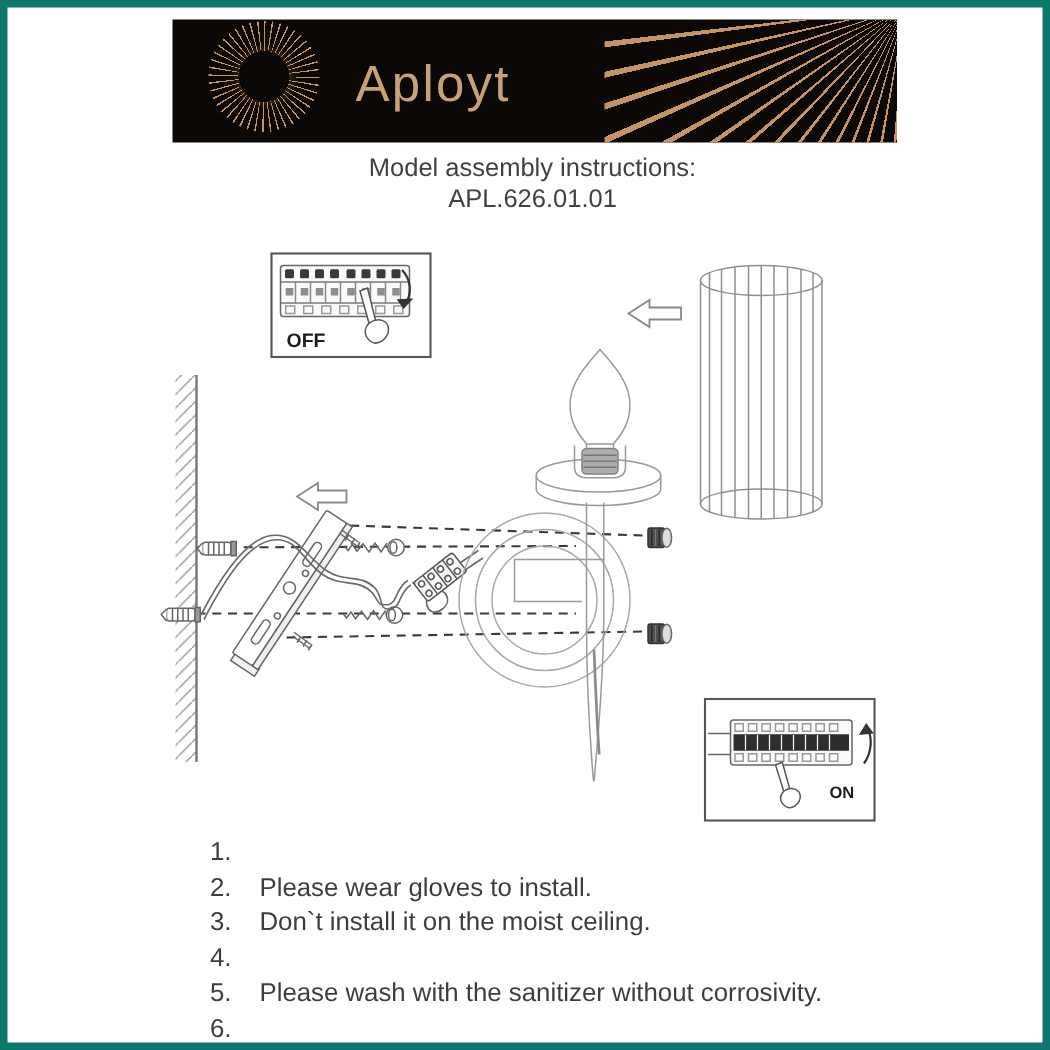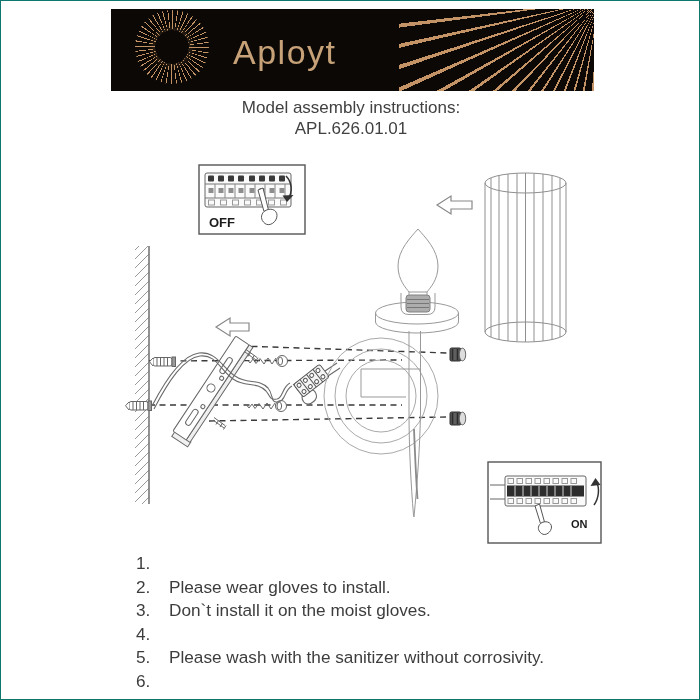--- a/index.html
+++ b/index.html
@@ -1,36 +1,36 @@
 <!DOCTYPE html>
 <html><head>
 <meta charset="utf-8">
 <style>
   * { margin:0; padding:0; box-sizing:border-box; }
   body { width:700px; height:700px; background:#fff; font-family:"Liberation Sans", sans-serif; }
-  .page { position:relative; width:700px; height:700px; background:#ffffff; border:1px solid #0f766e; overflow:hidden; }
+  .page { position:relative; width:700px; height:700px; background:#ffffff; border:5px solid #0f766e; overflow:hidden; }
 
   
   .banner { position:absolute; left:110px; top:8px; width:483px; height:82px;
             background:#0b0805; overflow:hidden; }
   .sunburst { position:absolute; left:24px; top:1px; width:74px; height:74px; border-radius:50%;
               background:repeating-conic-gradient(#c49366 0deg 1.6deg, transparent 1.6deg 8.2deg); }
   .sunburst::after { content:""; position:absolute; inset:27%; background:#0b0805; border-radius:50%;
                      box-shadow:0 0 6px 2px rgba(196,147,102,.25); }
   .brand { position:absolute; left:122px; top:24px; color:#c7a178; font-size:34px; letter-spacing:1.5px;
            font-weight:400; }
   .corner-rays { position:absolute; top:0; right:0; width:195px; height:82px;
                  background:repeating-conic-gradient(from 100deg at 103% -10%, #c49366 0deg 1.1deg, transparent 1.1deg 5.6deg); }
 
   
   .title-block { position:absolute; left:0; top:96px; width:700px; text-align:center;
                  color:#414141; font-size:17px; line-height:21px; }
 
   
-  .diagram { position:absolute; left:118px; top:148px; width:485px; height:402px; }
+  .diagram { position:absolute; left:96px; top:148px; width:485px; height:402px; }
   .diagram svg { display:block; }
   .lbl-off { font:bold 13px "Liberation Sans", sans-serif; fill:#1c1c1c; }
   .lbl-on  { font:bold 11px "Liberation Sans", sans-serif; fill:#1c1c1c; }
 
   
   .instructions { position:absolute; left:135px; top:551px; width:470px; color:#3d3d3d;
                   font-size:17.2px; line-height:23.6px; }
   .instructions .row { display:flex; }
   .instructions .num { width:33px; flex:0 0 33px; }
 </style>
@@ -318,21 +318,21 @@
   <div class="instructions">
     <div class="row">
       <span class="num">1.</span>
     </div>
     <div class="row">
       <span class="num">2.</span>
       <span>Please wear gloves to install.</span>
     </div>
     <div class="row">
       <span class="num">3.</span>
-      <span>Don`t install it on the moist gloves.</span>
+      <span>Don`t install it on the moist ceiling.</span>
     </div>
     <div class="row">
       <span class="num">4.</span>
     </div>
     <div class="row">
       <span class="num">5.</span>
       <span>Please wash with the sanitizer without corrosivity.</span>
     </div>
     <div class="row">
       <span class="num">6.</span>

